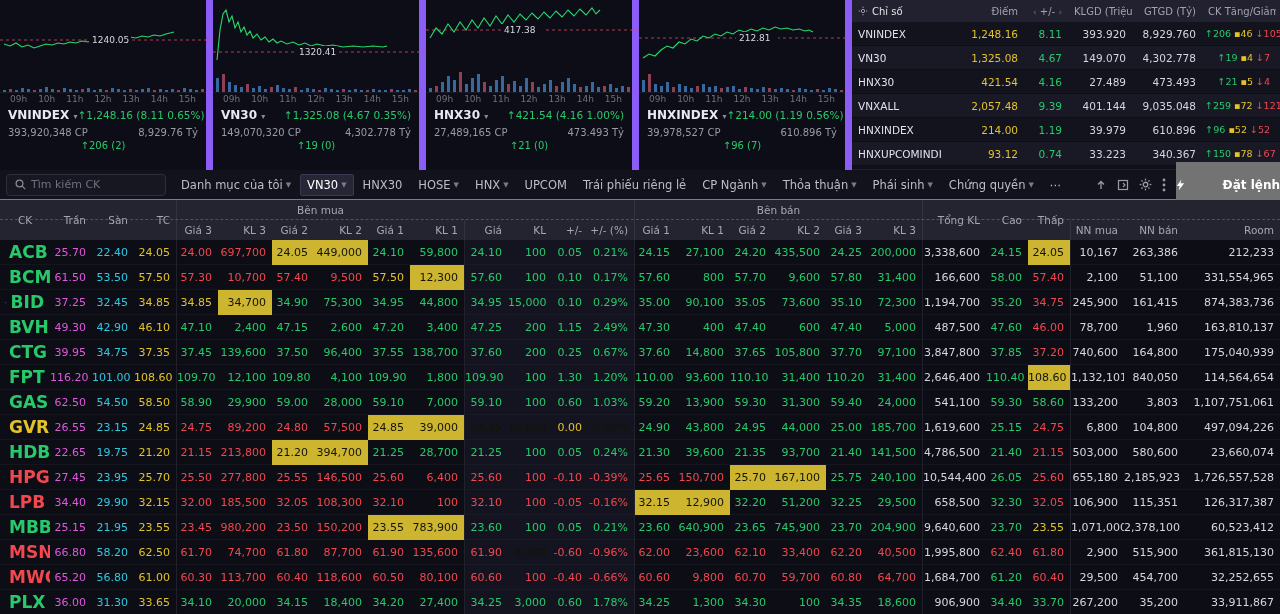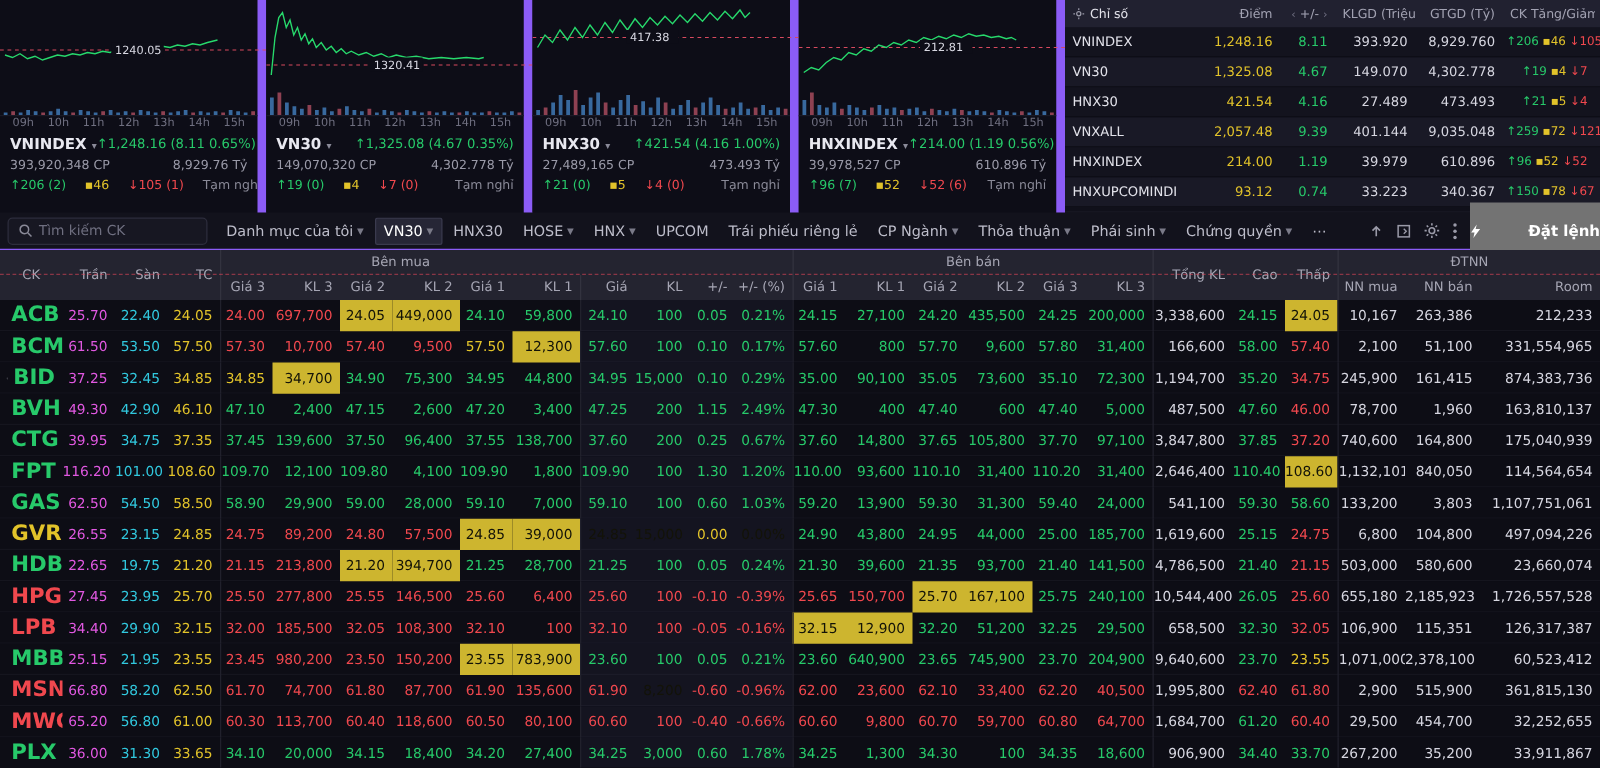--- a/index.html
+++ b/index.html
@@ -22,21 +22,21 @@
   .spark { display:block; width:213px; height:92px; }
   .times { display:flex; justify-content:space-between; padding:0 10px; font-size:9px; color:#6f6f80;
            border-top:1px solid #1a1a26; height:13px; line-height:13px; }
   .inf { display:flex; align-items:center; padding:0 8px; white-space:nowrap; overflow:hidden; }
   .i1 { height:20px; }
   .i1 .nm { font-size:12px; font-weight:bold; color:#e8e8f0; cursor:pointer; }
   .i1 .crt { font-size:8px; color:#8a8a98; }
   .i1 .chg { margin-left:auto; font-size:10.5px; }
   .i2 { height:15px; font-size:10px; color:#9a9aa8; }
   .i2 span:last-child { margin-left:auto; }
-  .i3 { height:16px; font-size:10px; gap:15px; }
+  .i3 { height:16px; font-size:10px; gap:4px;flex-direction:column; }
   .i3 .sts { margin-left:auto; color:#8a8a98; }
 
   
   .index-panel { width:428px; background:#10101a; font-size:10.5px; }
   .idx-head, .idx-row { display:grid; grid-template-columns:112px 60px 44px 64px 70px 74px; align-items:center; }
   .idx-head { height:22px; background:#212130; color:#a2a2b2; font-size:10px; }
   .idx-row { height:24px; background:#13131e; border-bottom:1px solid #0d0d15; cursor:pointer; }
   .idx-row.alt { background:#191926; }
   .idx-c { padding:0 6px; white-space:nowrap; overflow:hidden; }
   .t-r { text-align:right; }
@@ -524,21 +524,20 @@
 <div class="bhead" id="bhead">
     <div class="hc span2" style="grid-area: 1 / 1 / 3 / 2;">CK</div>
     <div class="hc span2 t-r2" style="grid-area: 1 / 2 / 3 / 3;">Trần</div>
     <div class="hc span2 t-r2" style="grid-area: 1 / 3 / 3 / 4;">Sàn</div>
     <div class="hc span2 t-r2" style="grid-area: 1 / 4 / 3 / 5;">TC</div>
     <div class="hc hsep" style="grid-area: 1 / 5 / 2 / 11;">Bên mua</div>
     <div class="hc hsep" style="grid-area: 1 / 15 / 2 / 21;">Bên bán</div>
     <div class="hc span2 t-r2 hsep" style="grid-area: 1 / 21 / 3 / 22;">Tổng KL</div>
     <div class="hc span2 t-r2" style="grid-area: 1 / 22 / 3 / 23;">Cao</div>
     <div class="hc span2 t-r2" style="grid-area: 1 / 23 / 3 / 24;">Thấp</div>
-    <div class="hc hsep" style="grid-area: 1 / 24 / 2 / 27;">ĐTNN</div>
     <div class="hc t-r2 hsep" style="grid-area: 2 / 5 / 3 / 6;">Giá 3</div>
     <div class="hc t-r2" style="grid-area: 2 / 6 / 3 / 7;">KL 3</div>
     <div class="hc t-r2" style="grid-area: 2 / 7 / 3 / 8;">Giá 2</div>
     <div class="hc t-r2" style="grid-area: 2 / 8 / 3 / 9;">KL 2</div>
     <div class="hc t-r2" style="grid-area: 2 / 9 / 3 / 10;">Giá 1</div>
     <div class="hc t-r2" style="grid-area: 2 / 10 / 3 / 11;">KL 1</div>
     <div class="hc t-r2 hsep" style="grid-area: 2 / 11 / 3 / 12;">Giá</div>
     <div class="hc t-r2" style="grid-area: 2 / 12 / 3 / 13;">KL</div>
     <div class="hc t-r2" style="grid-area: 2 / 13 / 3 / 14;">+/-</div>
     <div class="hc t-r2" style="grid-area: 2 / 14 / 3 / 15;">+/- (%)</div>

